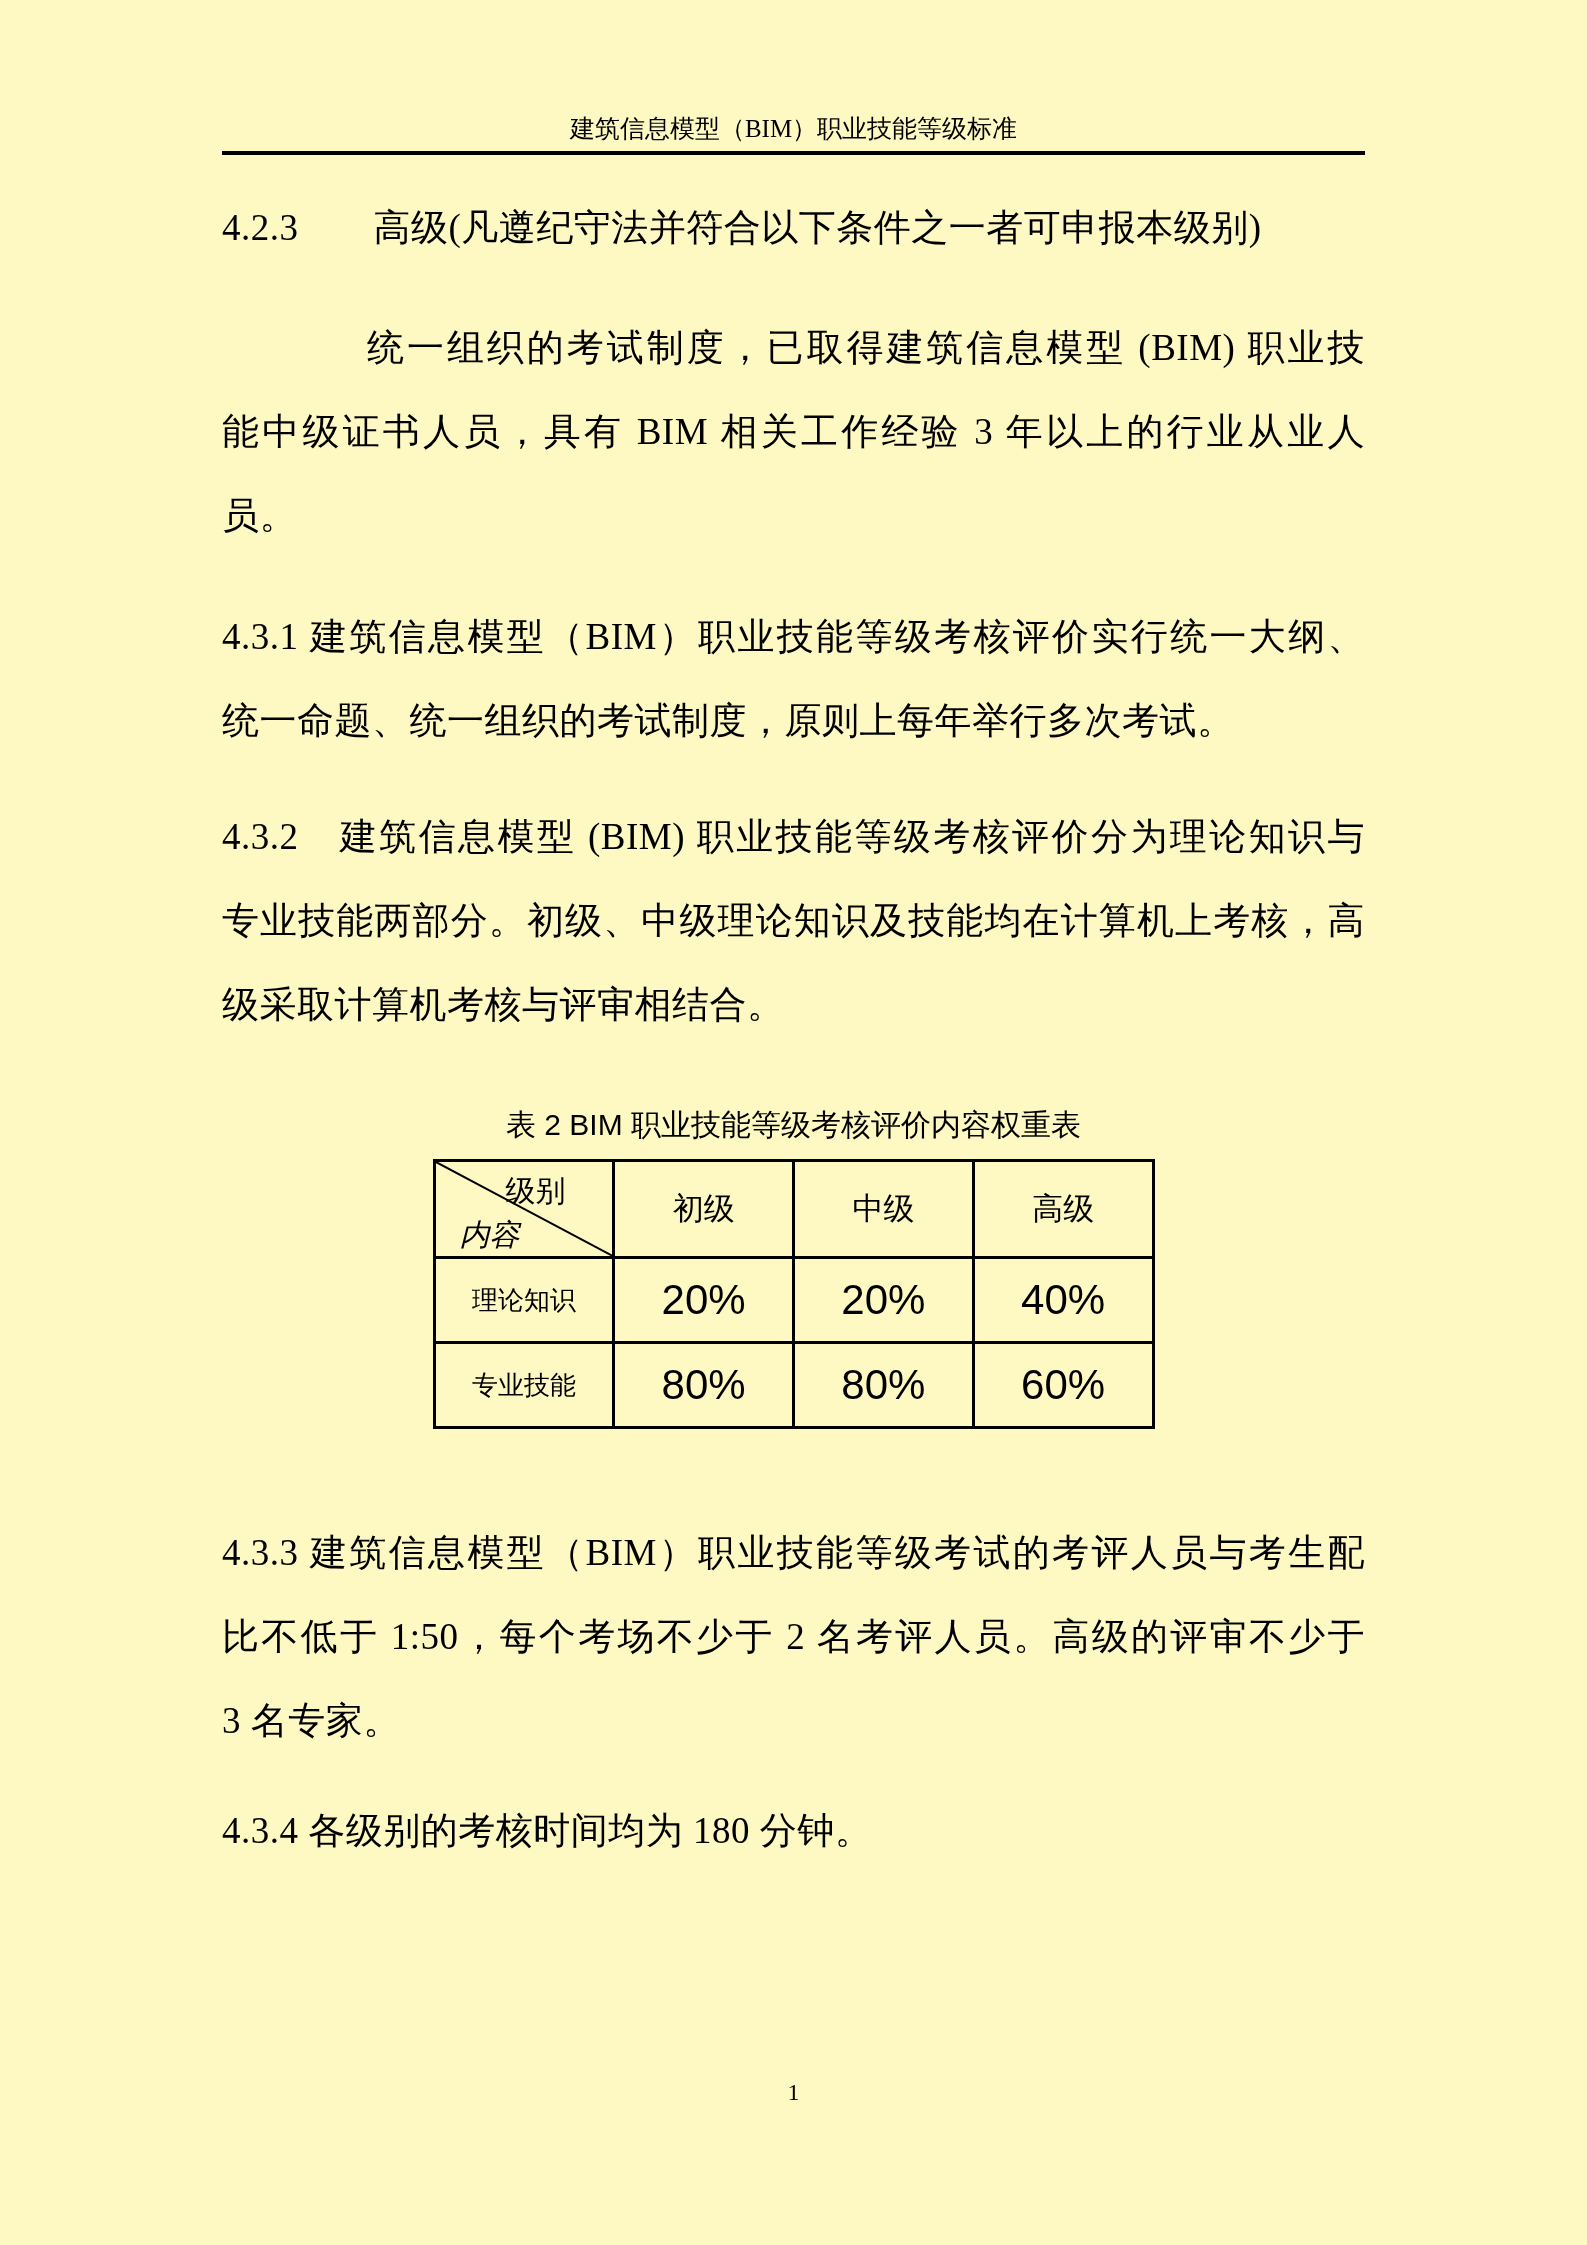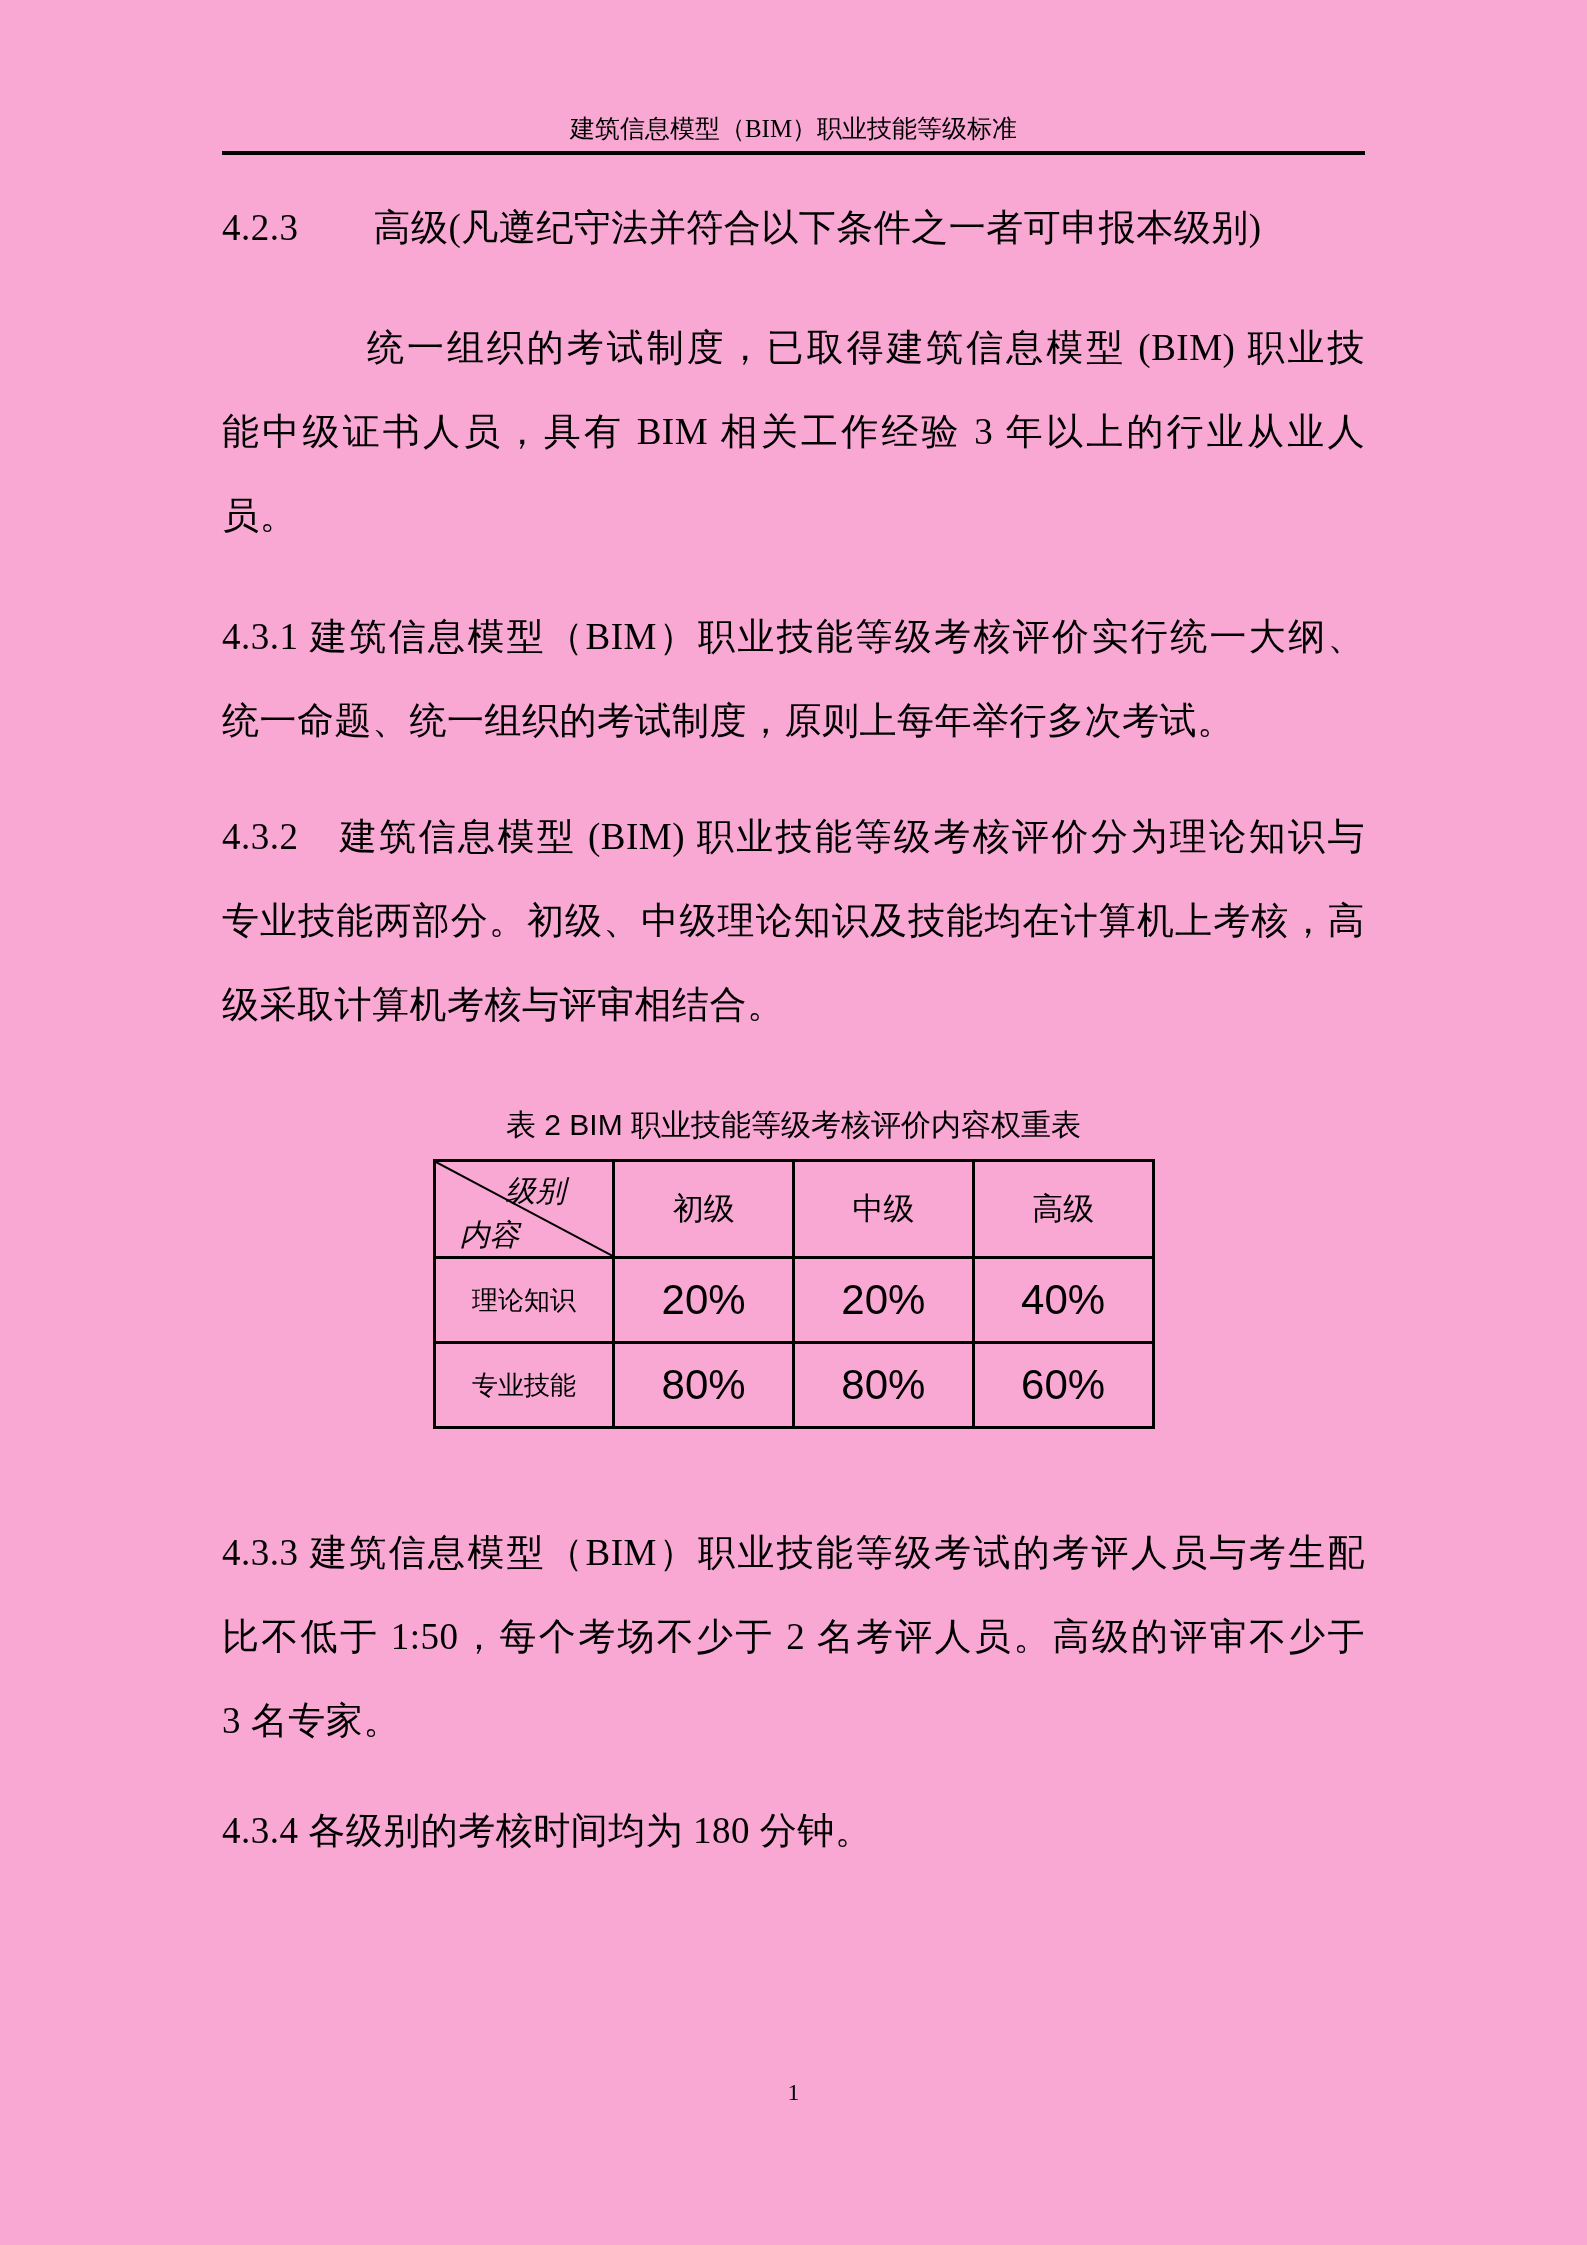--- a/index.html
+++ b/index.html
@@ -1,21 +1,21 @@
 <!DOCTYPE html>
 <html><head>
 <meta charset="utf-8">
 <style>
   html, body { margin: 0; padding: 0; background: #ffffff; }
   .page {
     position: relative;
     width: 1587px;
     height: 2245px;
     margin: 0 auto;
-    background: #f9a8d4;
+    background: #fef9c3;
     box-sizing: border-box;
     padding: 0 222px;
     color: #000;
     font-family: "Liberation Sans", sans-serif;
     overflow: hidden;
   }
   
   .hdr-title {
     padding-top: 107px;
     line-height: 44px;
@@ -82,21 +82,21 @@
   th.corner { position: relative; }
   th.corner svg.diag {
     position: absolute;
     left: 0; top: 0;
     width: 100%; height: 100%;
     display: block;
   }
   th.corner .corner-top {
     position: absolute;
     top: 12px; left: 70px;
-    font-size: 30px; line-height: 34px; font-style: italic;
+    font-size: 30px; line-height: 34px;
   }
   th.corner .corner-bottom {
     position: absolute;
     bottom: 4px; left: 24px;
     font-size: 30px; line-height: 34px; font-style: italic;
   }
   .m-433 { margin-top: 82px; }
   .m-434 { margin-top: 26px; }
   .footer {
     position: absolute;

